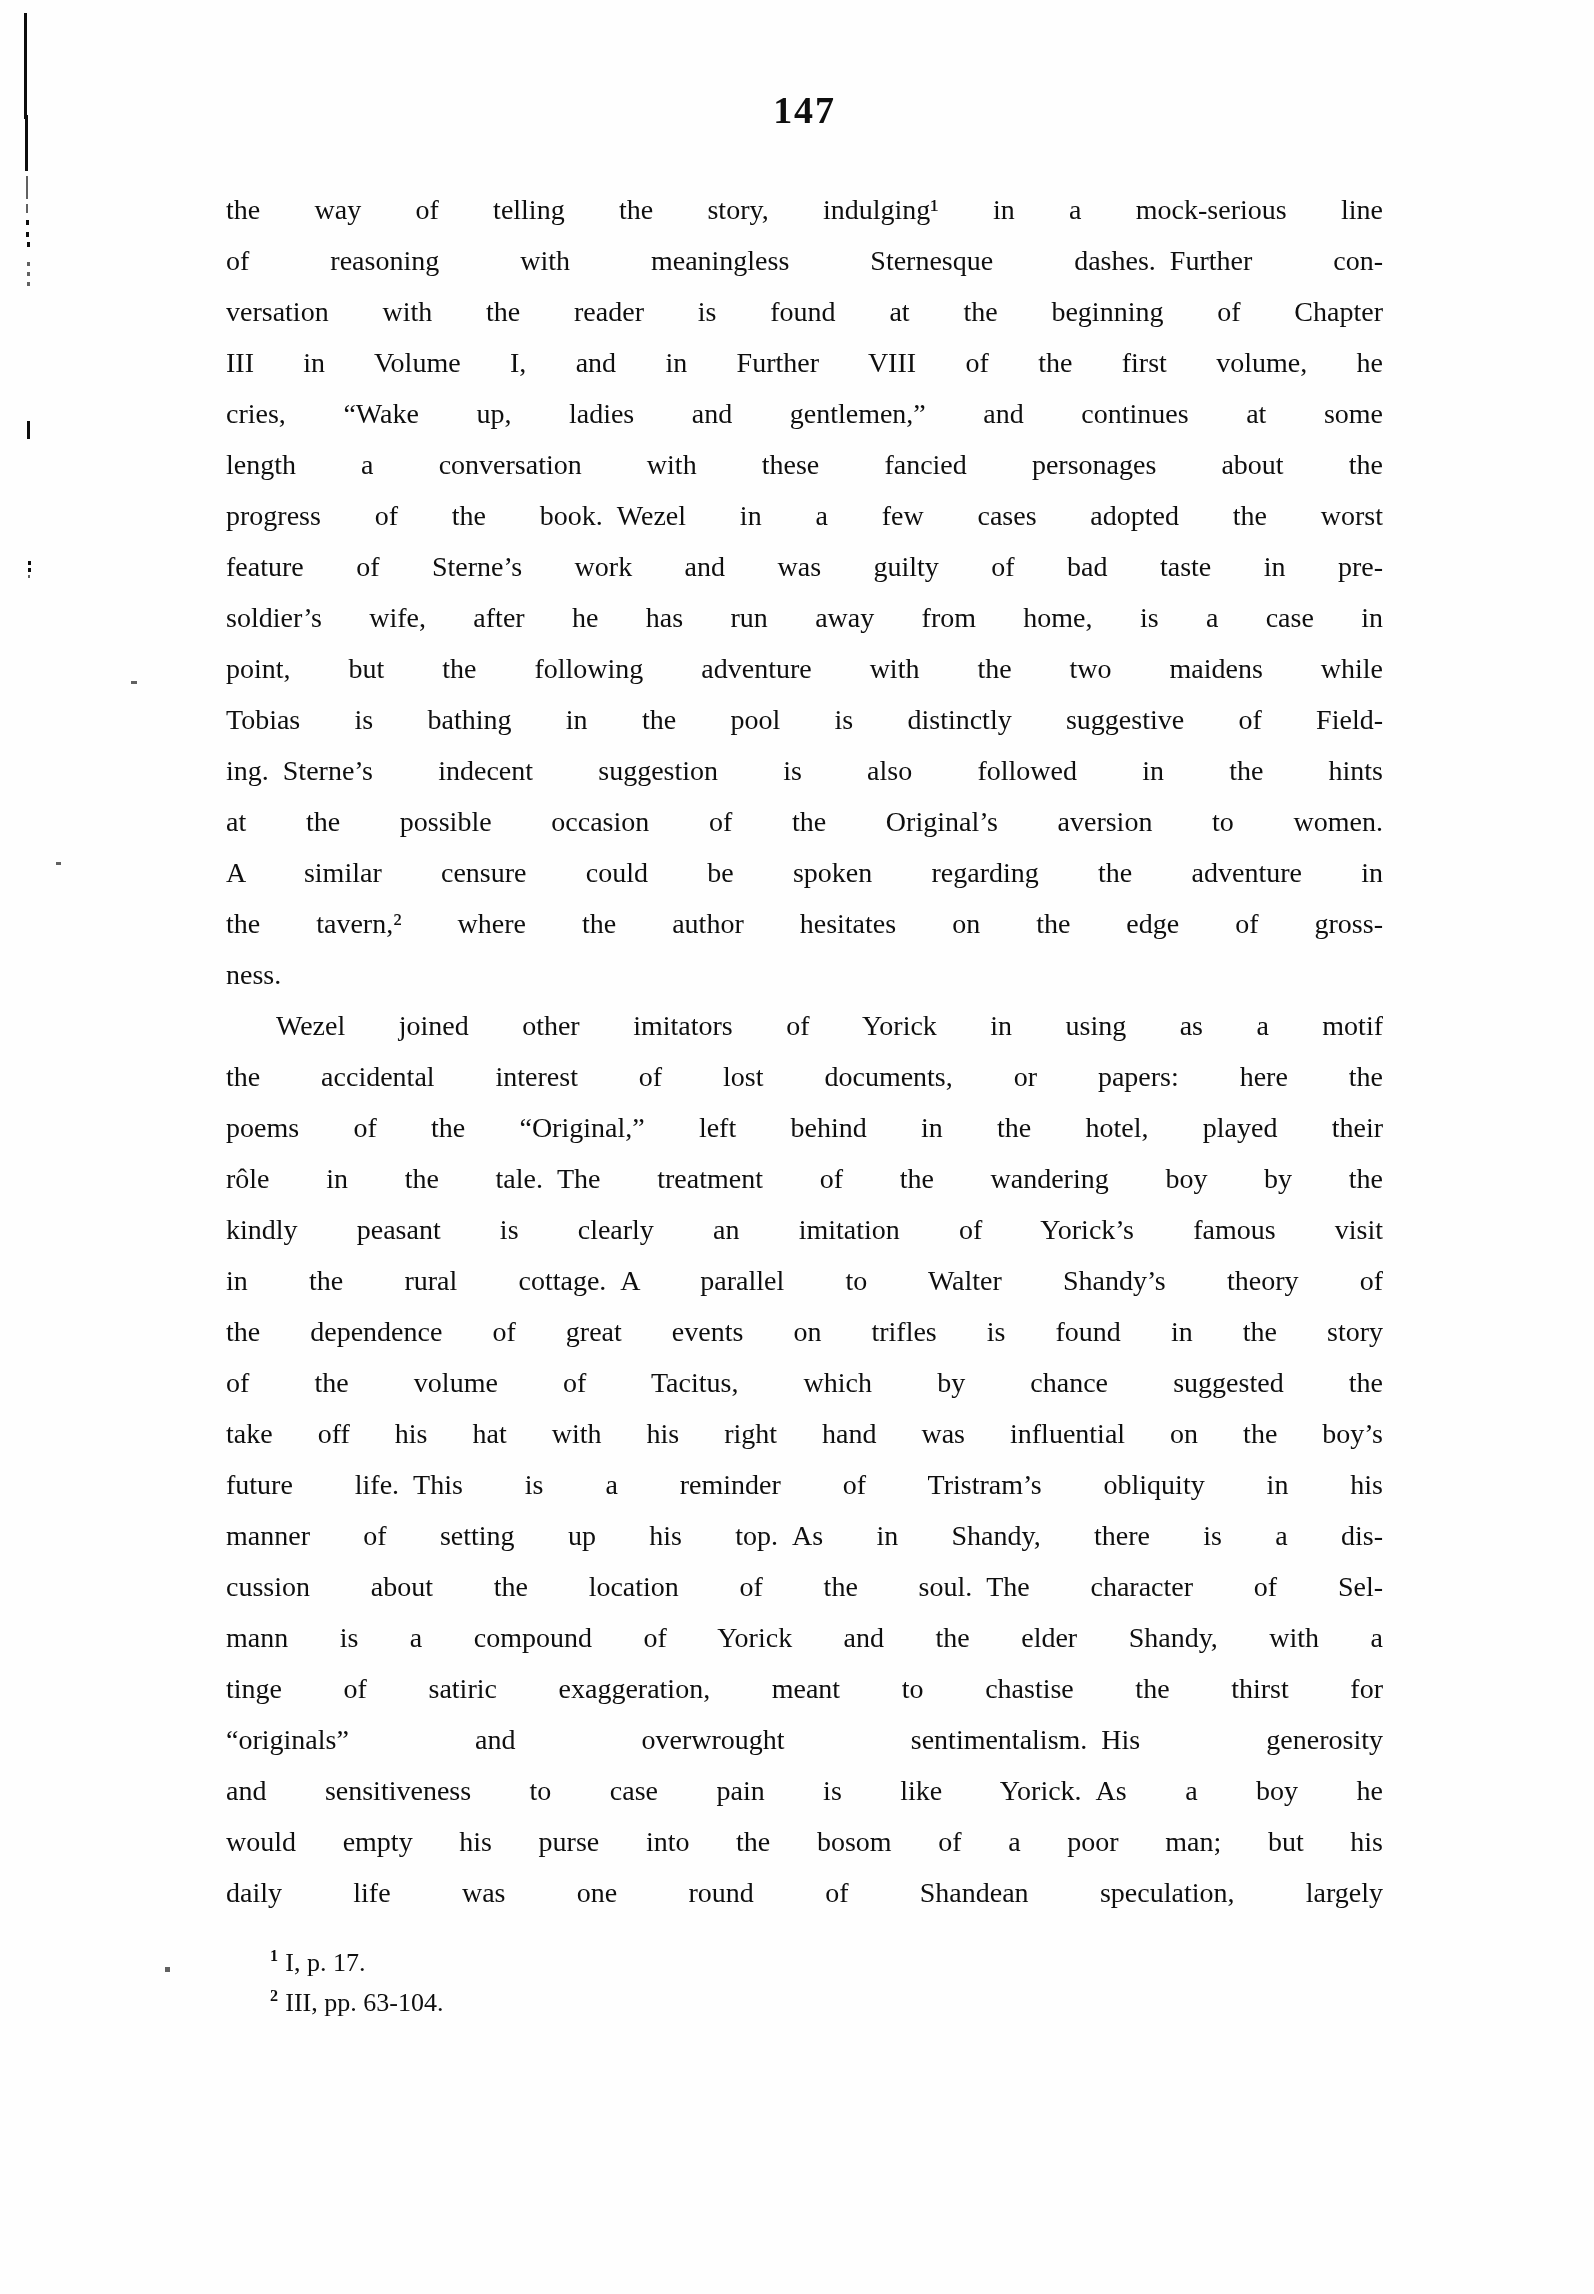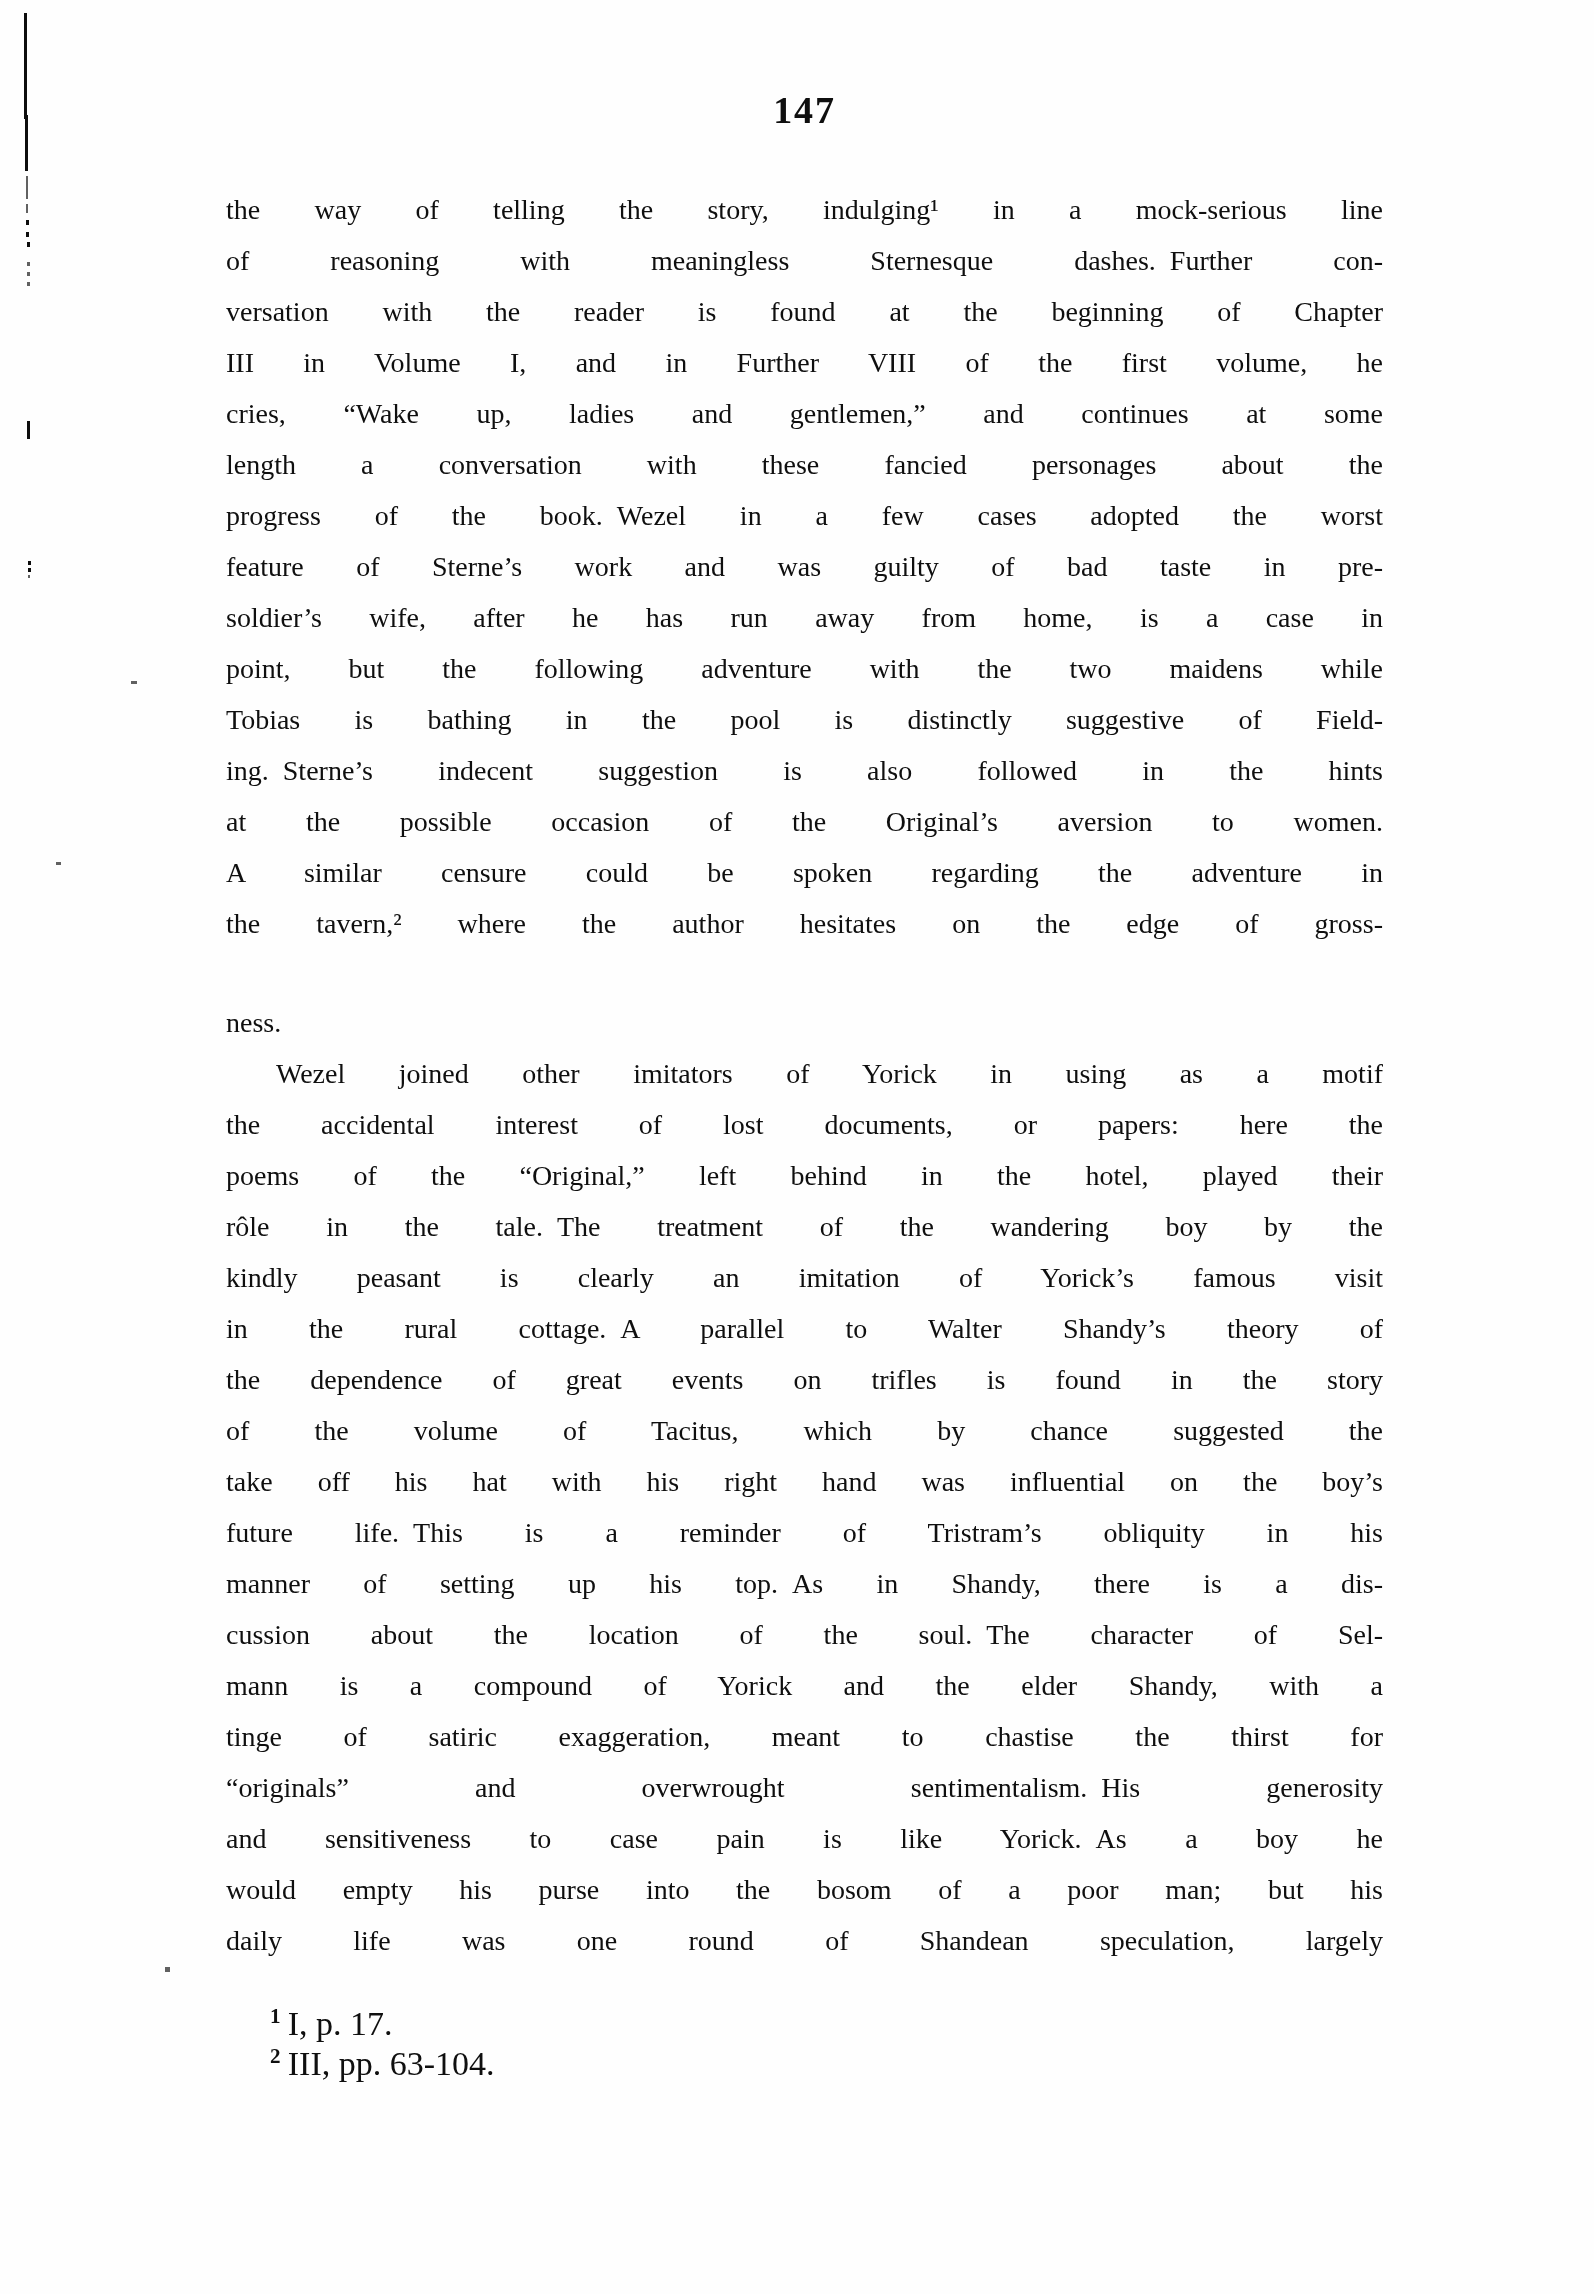--- a/index.html
+++ b/index.html
@@ -35,26 +35,26 @@
   }
   .line {
     height: 51px;
     line-height: 51px;
     text-align: justify;
     text-align-last: justify;
     overflow: hidden;
     word-spacing: 0.9px;
   }
   .line.indent { text-indent: 50px; }
-  .line.para-end { text-align-last: left; margin-top: 48px; }
+  .line.para-end { text-align-last: left; }
   .footnotes {
     position: absolute;
-    top: 1996px;
+    top: 1936px;
     left: 270px;
-    font-size: 34px;
+    font-size: 26px;
   }
   .footnote {
     height: 40px;
     line-height: 40px;
     white-space: nowrap;
   }
   .footnote sup {
     font-size: 0.62em;
     vertical-align: super;
     margin-right: 7.2px;

